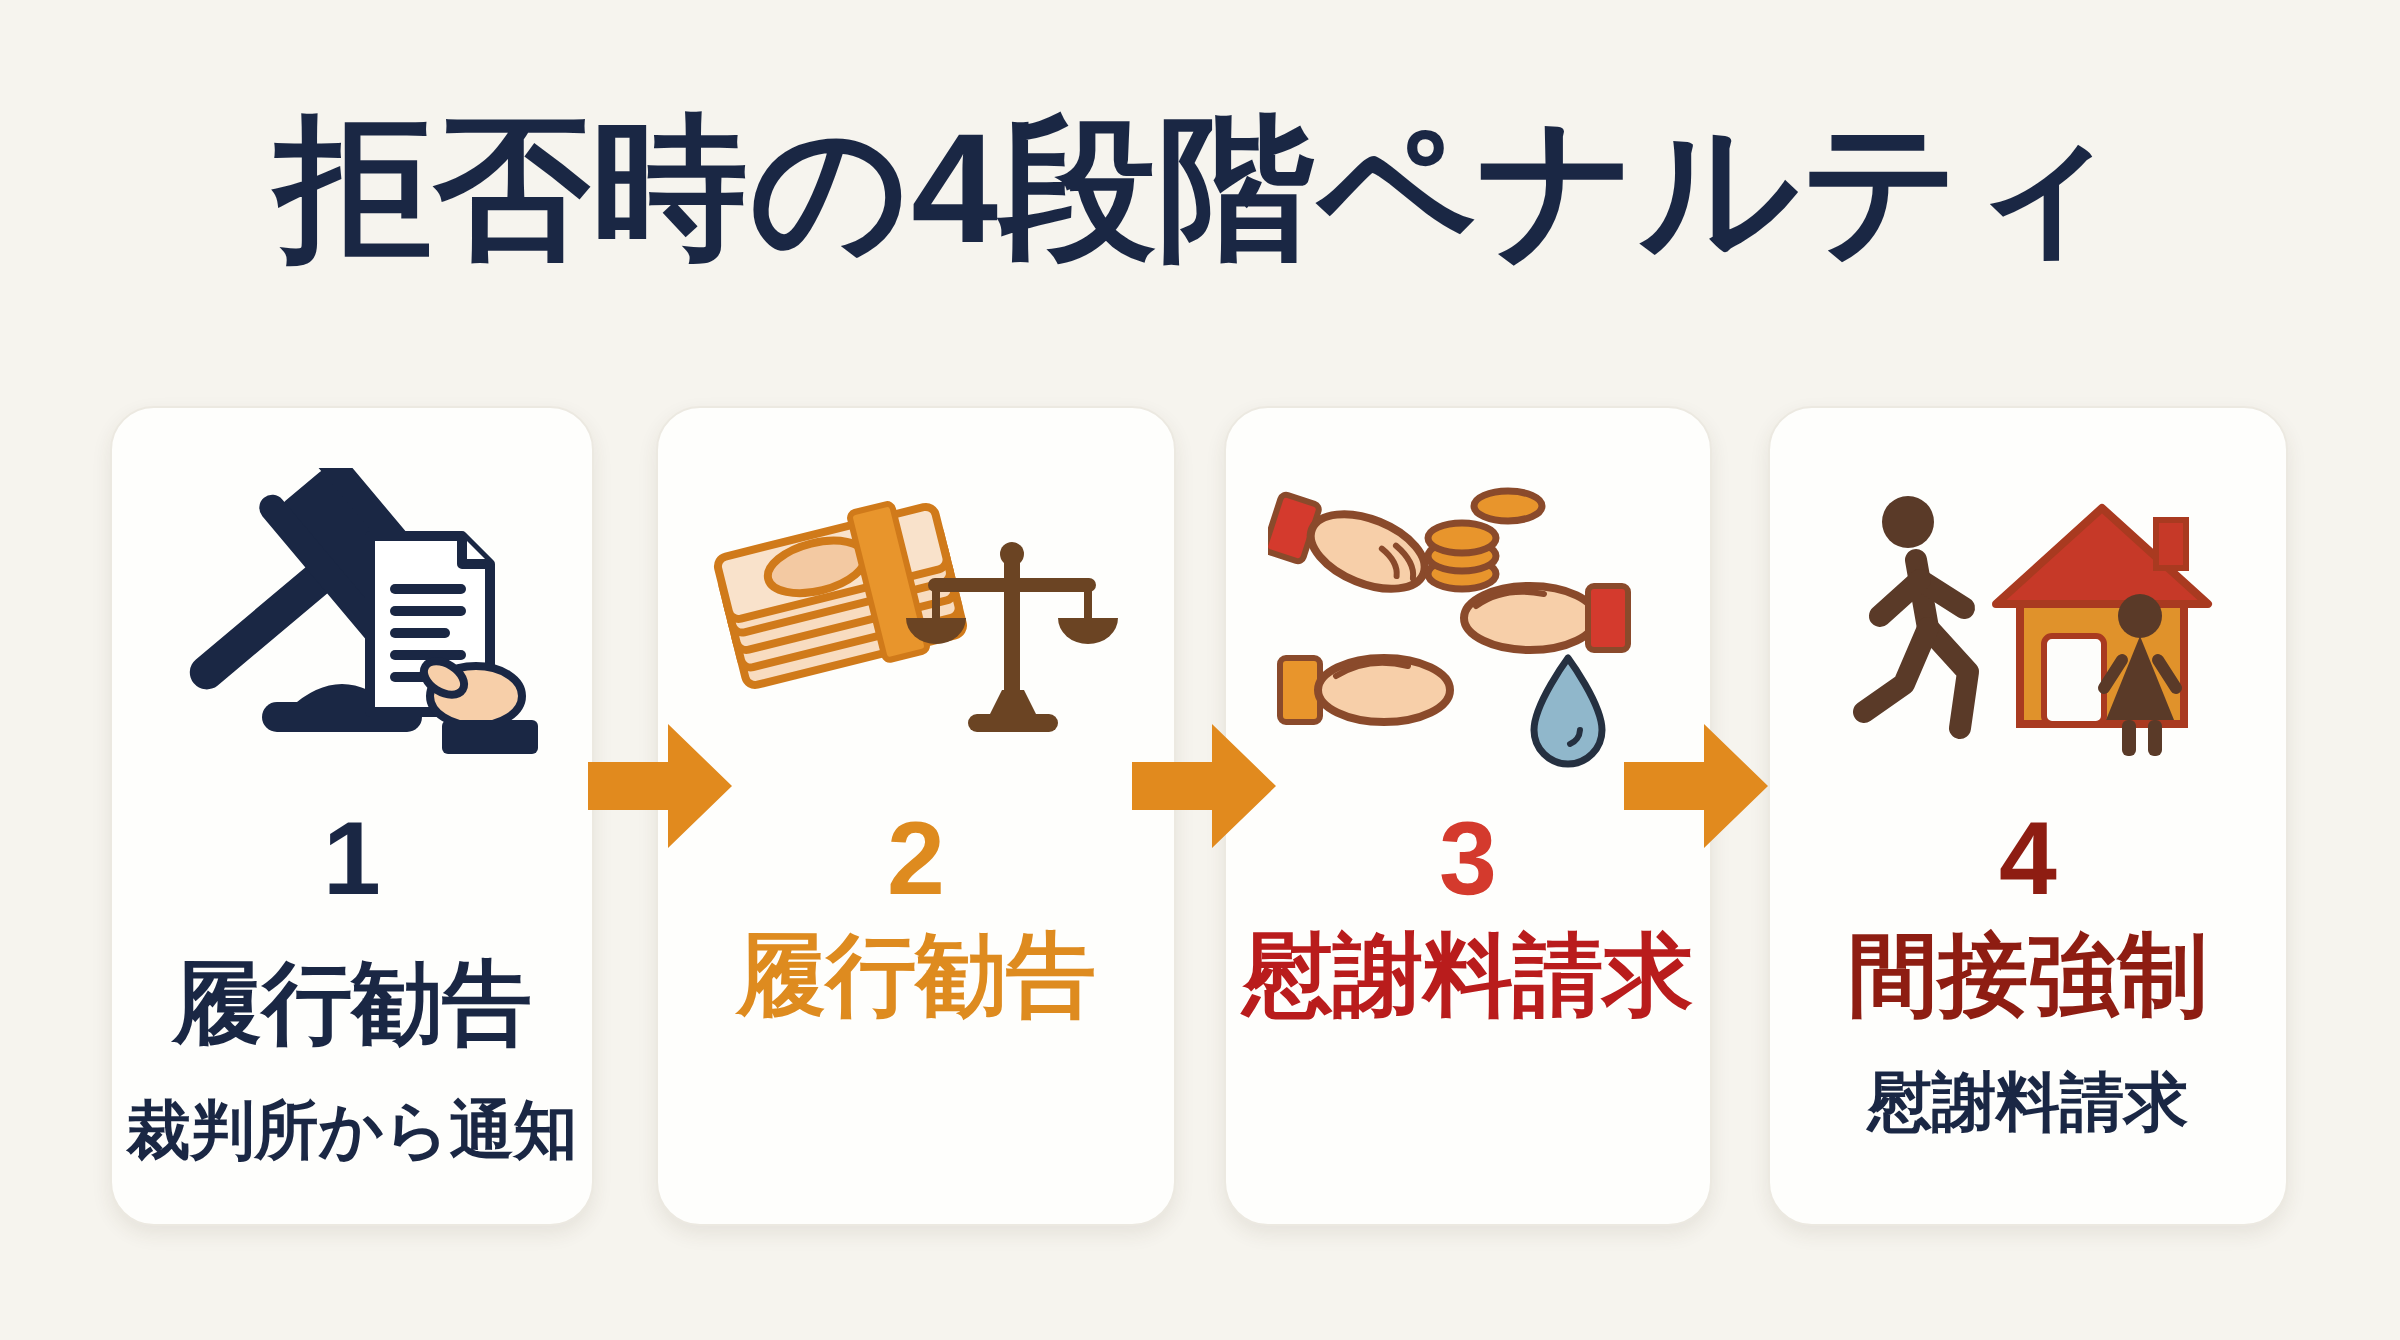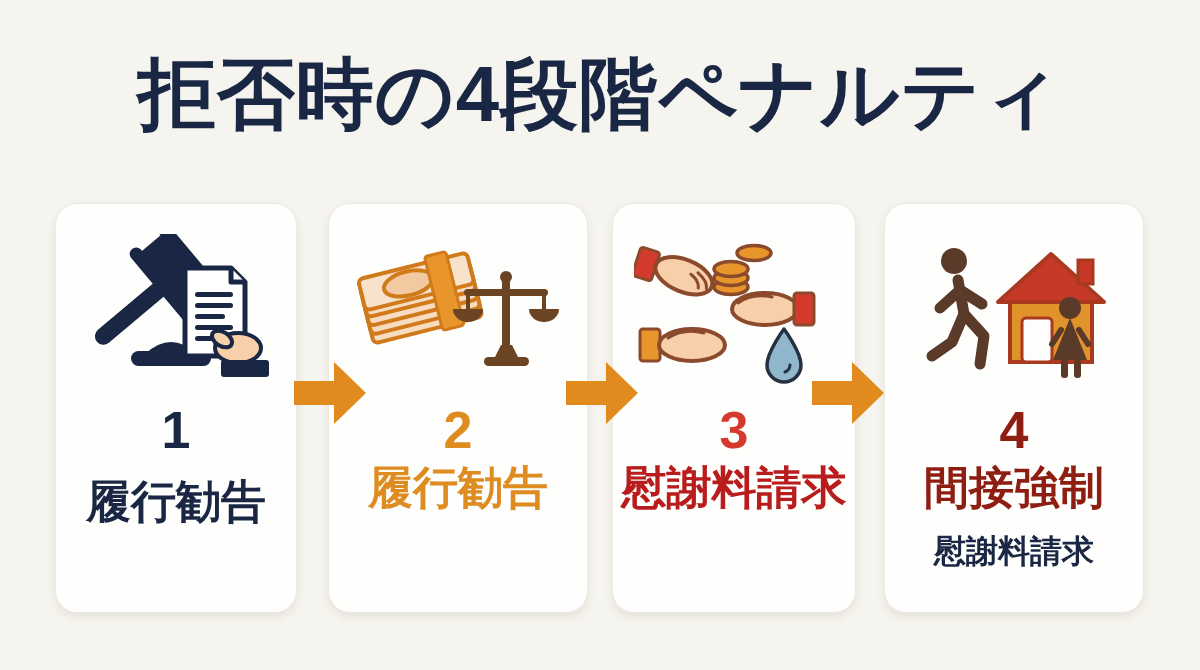--- a/index.html
+++ b/index.html
@@ -75,20 +75,21 @@
           <rect x="114" y="91" width="38" height="5" rx="2.5"></rect>
           <rect x="114" y="102" width="24" height="5" rx="2.5"></rect>
         </g>
         <ellipse cx="157" cy="114" rx="23" ry="15" fill="#F7CFA9" stroke="#1A2744" stroke-width="4"></ellipse>
         <ellipse cx="141" cy="105" rx="11" ry="7" transform="rotate(32 141 105)" fill="#F7CFA9" stroke="#1A2744" stroke-width="4"></ellipse>
         <rect x="140" y="126" width="48" height="17" rx="3" fill="#1A2744"></rect>
       </svg>
     </div>
     <div class="step-num" style="color: rgb(26, 39, 68);">1</div>
     <div class="step-label" style="color: rgb(26, 39, 68); margin-top: 20px;">履行勧告</div>
+    <div class="step-detail">裁判所から通知</div>
   </div>
 
   <div class="card card-2">
     <div class="icon-wrap">
       <svg width="205" height="155" viewBox="0 0 205 155">
         <g transform="rotate(-14 64 60)">
           <rect x="8" y="64" width="112" height="30" rx="5" fill="#F8DCC0" stroke="#D07A1A" stroke-width="4"></rect>
           <rect x="8" y="55" width="112" height="30" rx="5" fill="#F8DCC0" stroke="#D07A1A" stroke-width="4"></rect>
           <rect x="8" y="46" width="112" height="30" rx="5" fill="#F8DCC0" stroke="#D07A1A" stroke-width="4"></rect>
           <rect x="8" y="37" width="112" height="30" rx="5" fill="#F8DCC0" stroke="#D07A1A" stroke-width="4"></rect>

